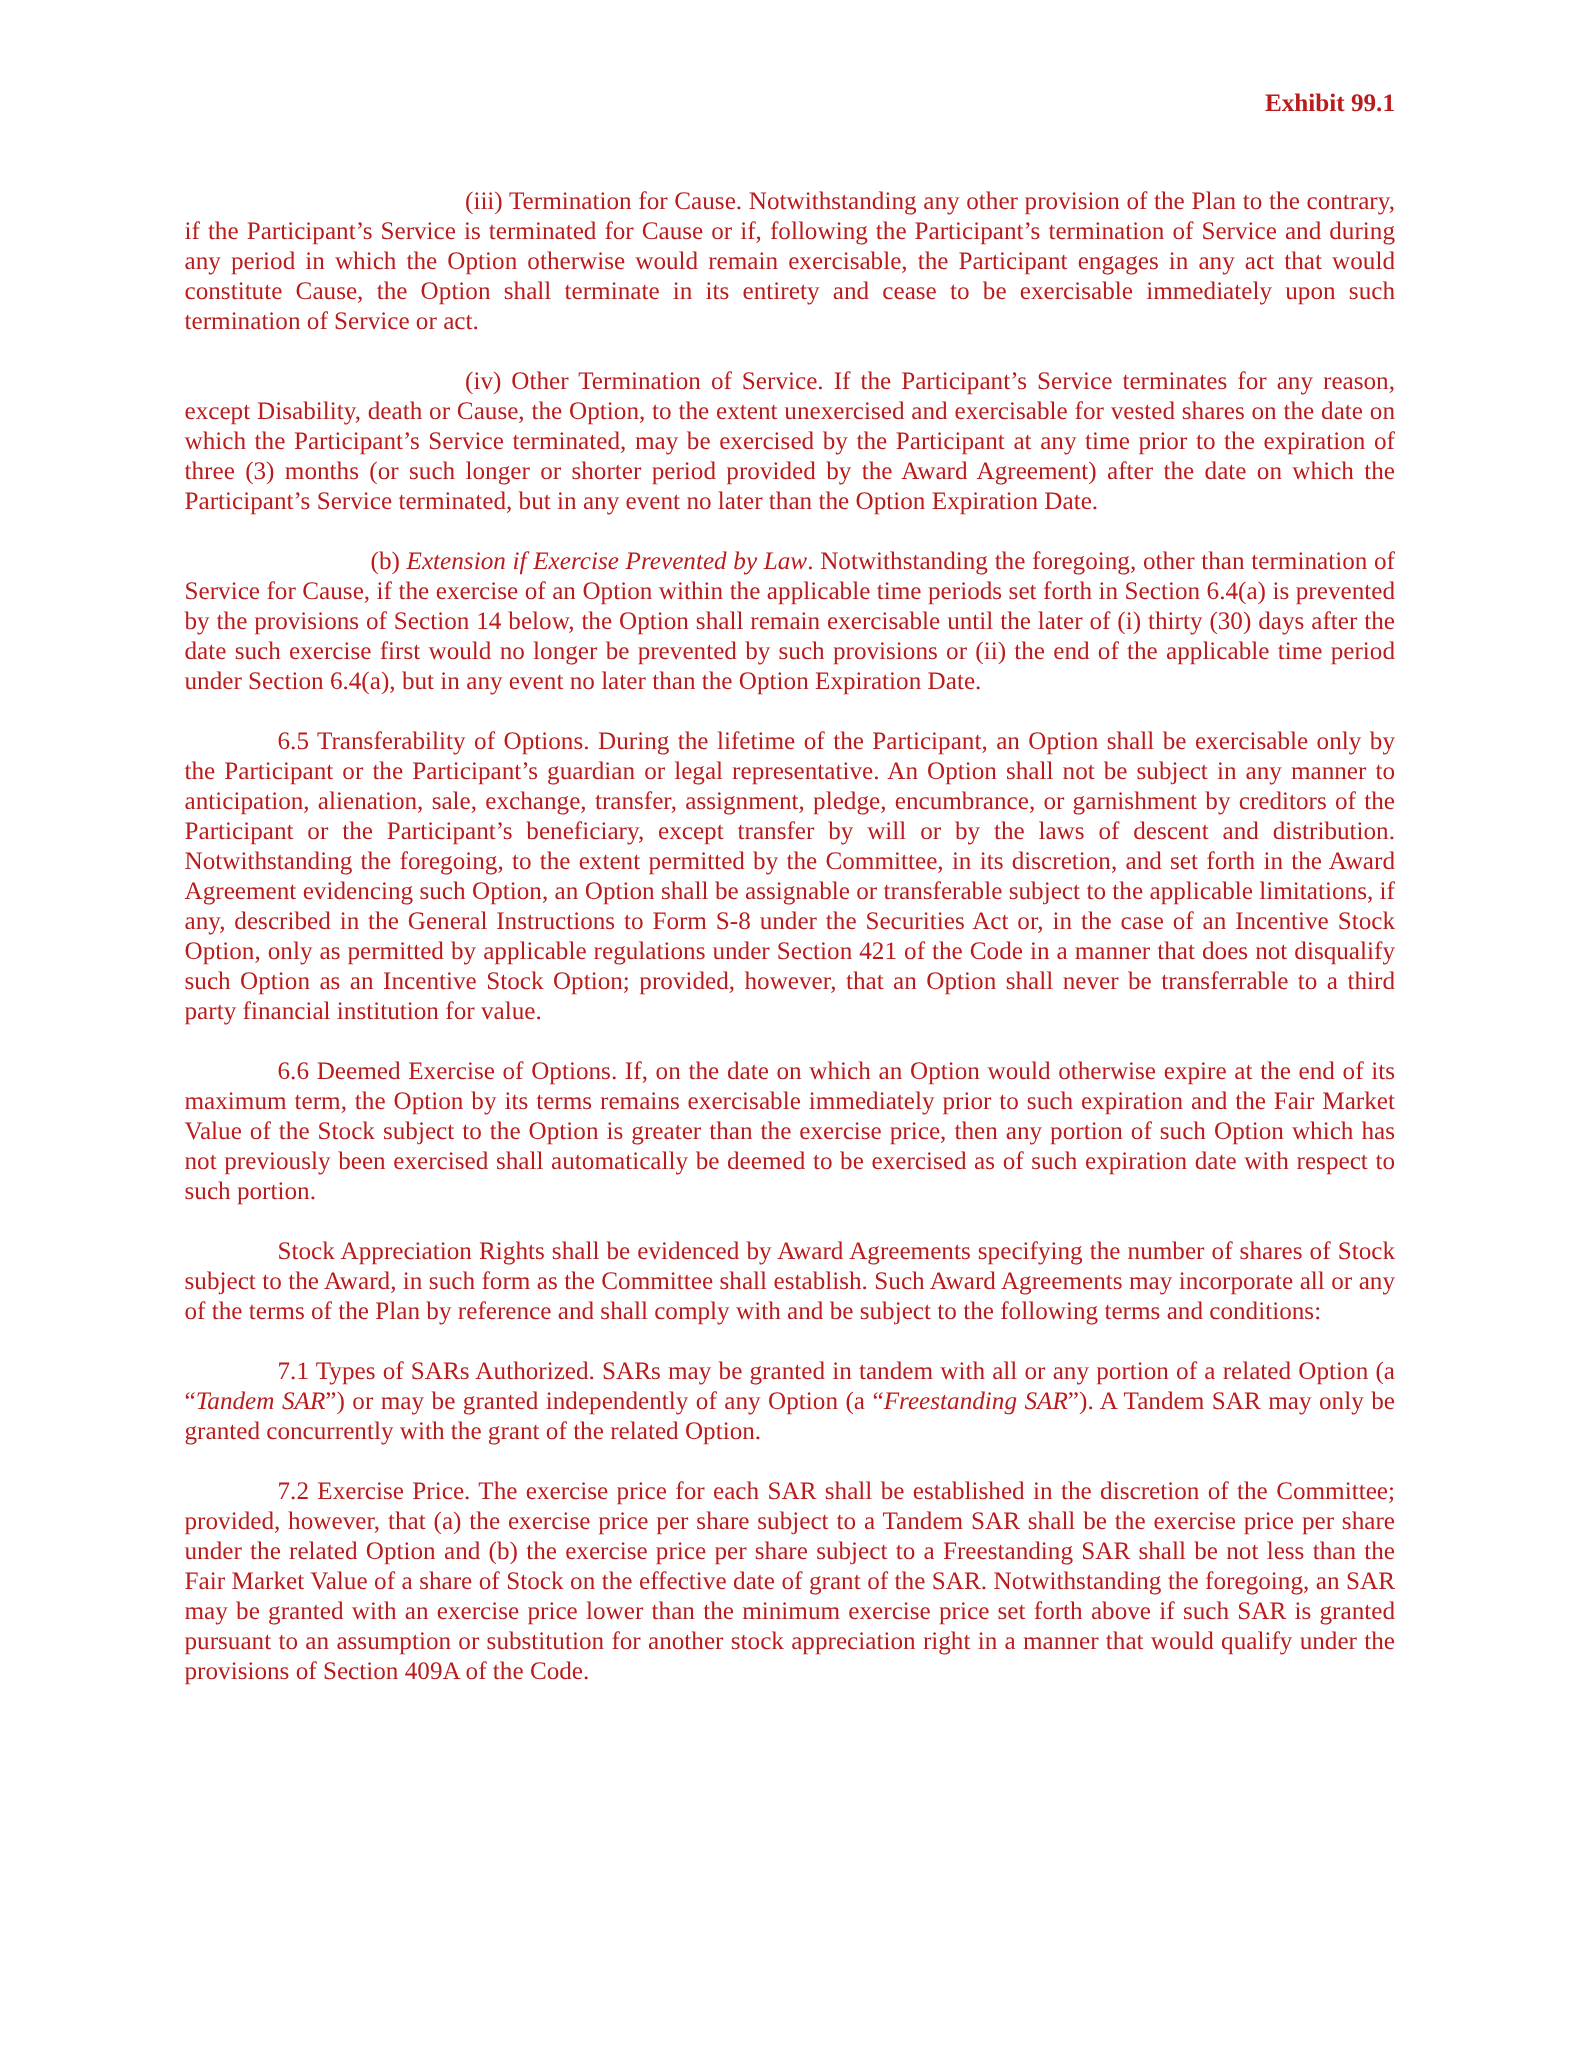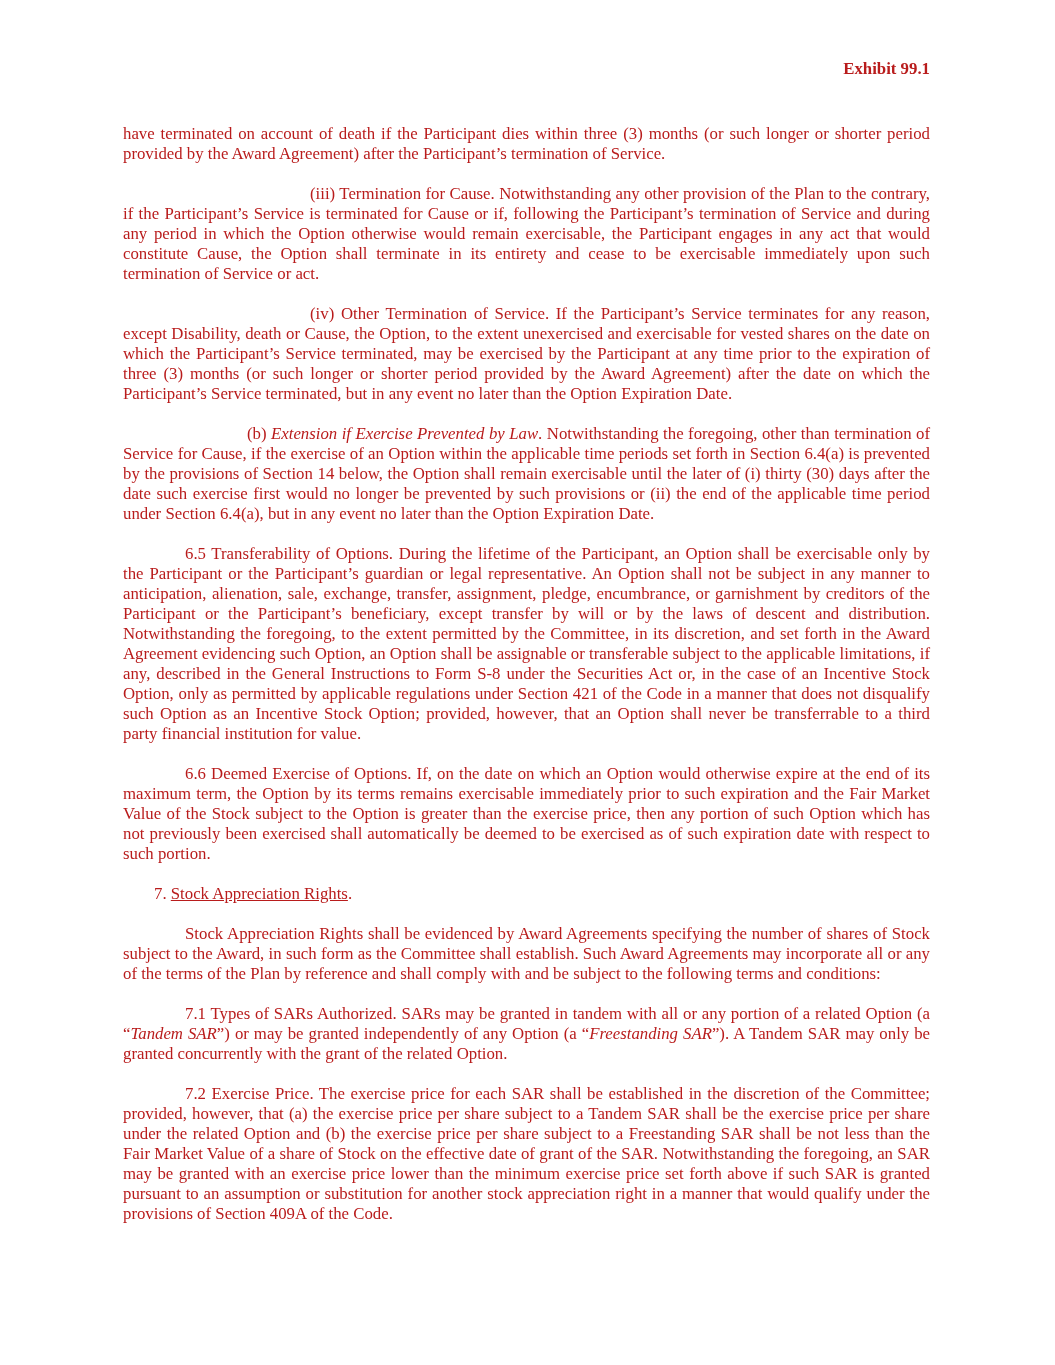--- a/index.html
+++ b/index.html
@@ -39,24 +39,22 @@
   .b { font-weight: 400; }
   .i { font-style: italic; }
   .u { text-decoration: underline; }
 </style>
 </head>
 <body>
 
 <div class="page">
   <div class="header">Exhibit 99.1</div>
   <div class="content" id="doc-content">
-      <p class="para indent-none"><span>have terminated on account of death if the Participant dies within three (3) months (or such longer or shorter period provided by the Award Agreement) after the Participant’s termination of Service.</span></p>
       <p class="para indent-l3"><span>(iii) </span><span class="b">Termination for Cause</span><span>. Notwithstanding any other provision of the Plan to the contrary, if the Participant’s Service is terminated for Cause or if, following the Participant’s termination of Service and during any period in which the Option otherwise would remain exercisable, the Participant engages in any act that would constitute Cause, the Option shall terminate in its entirety and cease to be exercisable immediately upon such termination of Service or act.</span></p>
       <p class="para indent-l3"><span>(iv) </span><span class="b">Other Termination of Service</span><span>. If the Participant’s Service terminates for any reason, except Disability, death or Cause, the Option, to the extent unexercised and exercisable for vested shares on the date on which the Participant’s Service terminated, may be exercised by the Participant at any time prior to the expiration of three (3) months (or such longer or shorter period provided by the Award Agreement) after the date on which the Participant’s Service terminated, but in any event no later than the Option Expiration Date.</span></p>
       <p class="para indent-l2"><span>(b) </span><span class="b i">Extension if Exercise Prevented by Law</span><span>. Notwithstanding the foregoing, other than termination of Service for Cause, if the exercise of an Option within the applicable time periods set forth in Section 6.4(a) is prevented by the provisions of Section 14 below, the Option shall remain exercisable until the later of (i) thirty (30) days after the date such exercise first would no longer be prevented by such provisions or (ii) the end of the applicable time period under Section 6.4(a), but in any event no later than the Option Expiration Date.</span></p>
       <p class="para indent-l1"><span>6.5 </span><span class="b">Transferability of Options</span><span>. During the lifetime of the Participant, an Option shall be exercisable only by the Participant or the Participant’s guardian or legal representative. An Option shall not be subject in any manner to anticipation, alienation, sale, exchange, transfer, assignment, pledge, encumbrance, or garnishment by creditors of the Participant or the Participant’s beneficiary, except transfer by will or by the laws of descent and distribution. Notwithstanding the foregoing, to the extent permitted by the Committee, in its discretion, and set forth in the Award Agreement evidencing such Option, an Option shall be assignable or transferable subject to the applicable limitations, if any, described in the General Instructions to Form S-8 under the Securities Act or, in the case of an Incentive Stock Option, only as permitted by applicable regulations under Section 421 of the Code in a manner that does not disqualify such Option as an Incentive Stock Option; provided, however, that an Option shall never be transferrable to a third party financial institution for value.</span></p>
       <p class="para indent-l1"><span>6.6 </span><span class="b">Deemed Exercise of Options</span><span>. If, on the date on which an Option would otherwise expire at the end of its maximum term, the Option by its terms remains exercisable immediately prior to such expiration and the Fair Market Value of the Stock subject to the Option is greater than the exercise price, then any portion of such Option which has not previously been exercised shall automatically be deemed to be exercised as of such expiration date with respect to such portion.</span></p>
-      <p class="para indent-h"><span class="b">7. </span><span class="b u">Stock Appreciation Rights</span><span class="b">.</span></p>
       <p class="para indent-l1"><span>Stock Appreciation Rights shall be evidenced by Award Agreements specifying the number of shares of Stock subject to the Award, in such form as the Committee shall establish. Such Award Agreements may incorporate all or any of the terms of the Plan by reference and shall comply with and be subject to the following terms and conditions:</span></p>
       <p class="para indent-l1"><span>7.1 </span><span class="b">Types of SARs Authorized</span><span>. SARs may be granted in tandem with all or any portion of a related Option (a “</span><span class="b i">Tandem SAR</span><span>”) or may be granted independently of any Option (a “</span><span class="b i">Freestanding SAR</span><span>”). A Tandem SAR may only be granted concurrently with the grant of the related Option.</span></p>
       <p class="para indent-l1"><span>7.2 </span><span class="b">Exercise Price</span><span>. The exercise price for each SAR shall be established in the discretion of the Committee; provided, however, that (a) the exercise price per share subject to a Tandem SAR shall be the exercise price per share under the related Option and (b) the exercise price per share subject to a Freestanding SAR shall be not less than the Fair Market Value of a share of Stock on the effective date of grant of the SAR. Notwithstanding the foregoing, an SAR may be granted with an exercise price lower than the minimum exercise price set forth above if such SAR is granted pursuant to an assumption or substitution for another stock appreciation right in a manner that would qualify under the provisions of Section 409A of the Code.</span></p>
     </div>
 </div>
 
 </body></html>

